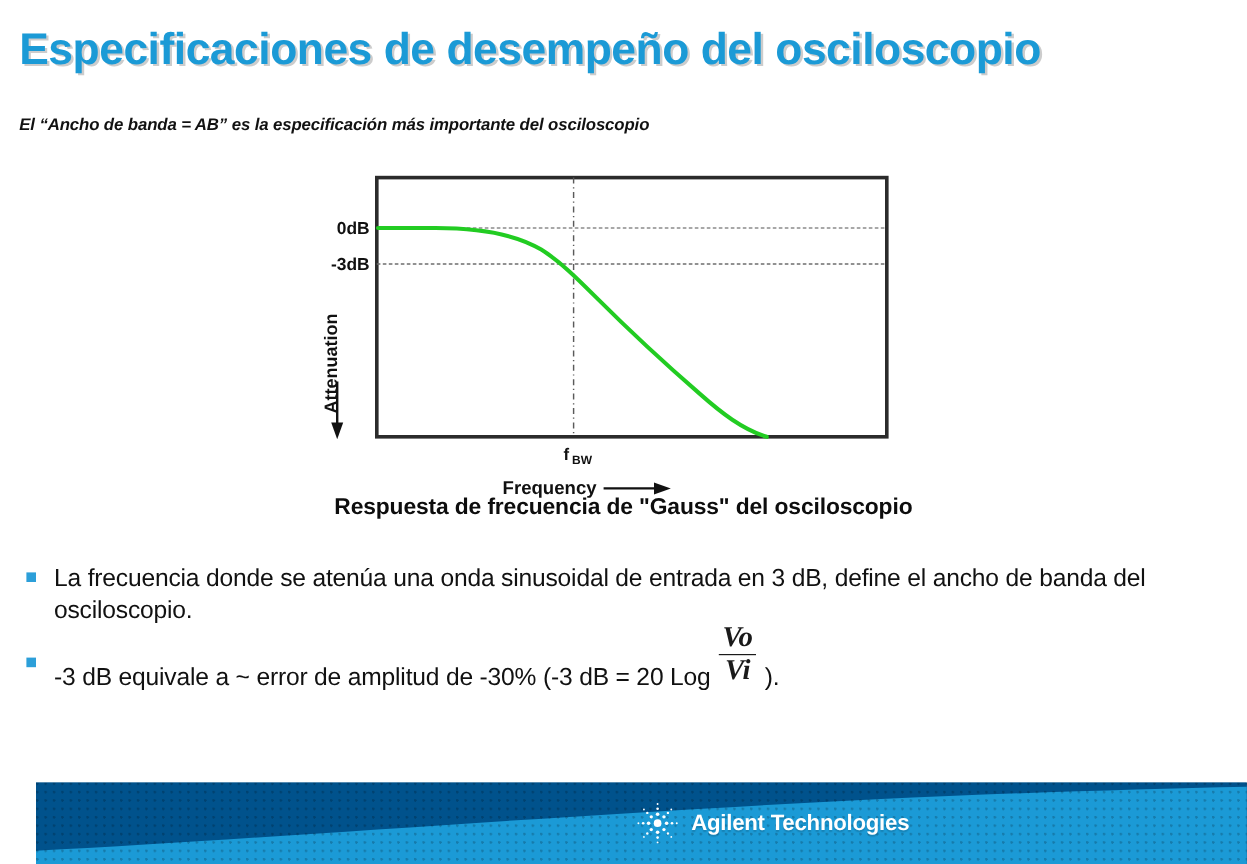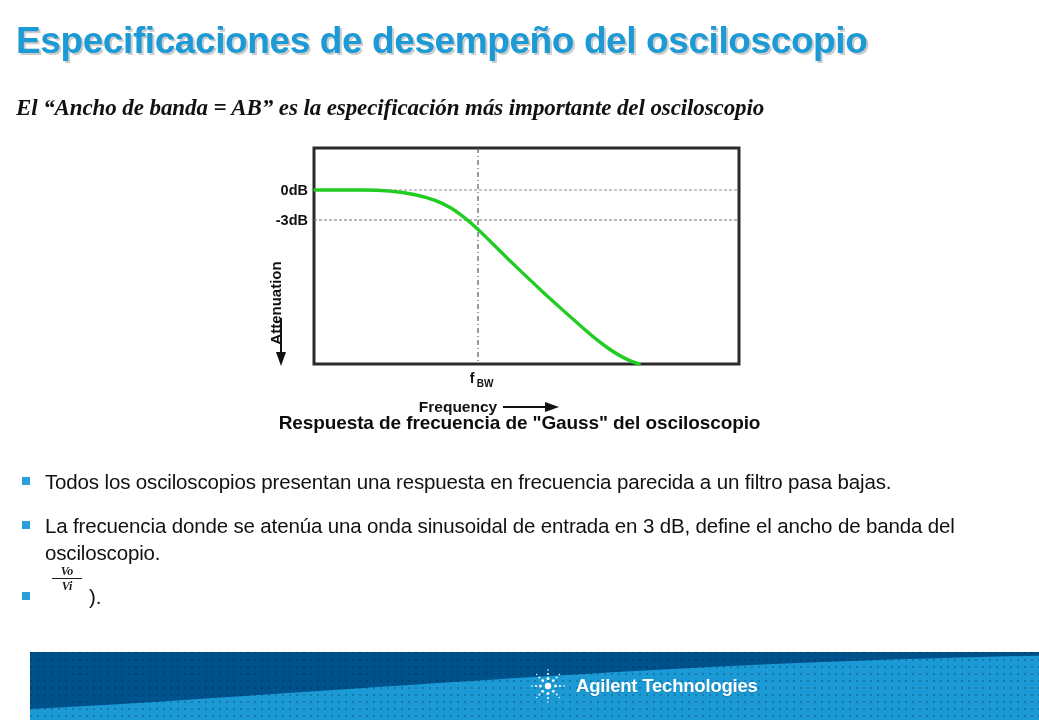--- a/index.html
+++ b/index.html
@@ -29,27 +29,26 @@
     text-shadow: 2px 2px 0 rgba(120,120,120,0.38);
     white-space: nowrap;
     line-height: 1.05;
   }
 
   #slide-subtitle {
     position: absolute;
     left: 16px;
     top: 95px;
     width: 1015px;
-    font-size: 23px;
+    font-size: 14px;
     font-weight: bold;
     font-style: italic;
     color: #111111;
     white-space: nowrap;
     letter-spacing: -0.1px;
-    font-family: Liberation Serif, serif;
   }
 
   
   #figure-wrap {
     position: absolute;
     left: 253px;
     top: 140px;
     width: 510px;
     height: 290px;
   }
@@ -98,21 +97,21 @@
 
   
   .frac {
     display: inline-flex;
     flex-direction: column;
     align-items: center;
     vertical-align: middle;
     font-family: "Liberation Serif", serif;
     font-style: italic;
     font-weight: bold;
-    font-size: 12px;
+    font-size: 24px;
     line-height: 1.02;
     color: #1a1a1a;
     margin: 0 7px;
     position: relative;
     top: -20px;
   }
   .frac .num { padding: 0 3px; }
   .frac .den { padding: 0 3px; }
   .frac .bar {
     width: 100%;
@@ -208,34 +207,30 @@
       <line x1="250" y1="267" x2="298" y2="267" stroke="#111111" stroke-width="2"></line>
       <polygon points="306,267 292,262 292,272" fill="#111111"></polygon>
     </g>
   </svg>
 </div>
 
 <div id="figure-caption">Respuesta de frecuencia de "Gauss" del osciloscopio</div>
 
 <div id="bullet-list">
 
-  <div class="bullet-row">
-    <span class="bullet-marker"></span>
-    <span class="bullet-text">Todos los osciloscopios presentan una respuesta en frecuencia parecida a un filtro pasa bajas.</span>
-  </div>
 
   <div class="bullet-row">
     <span class="bullet-marker"></span>
     <span class="bullet-text">La frecuencia donde se atenúa una onda sinusoidal de entrada en 3 dB, define el ancho de banda del osciloscopio.</span>
   </div>
 
   <div class="bullet-row">
     <span class="bullet-marker"></span>
     <span class="bullet-text">
-      <span class="frac">
+      <span>-3 dB equivale a ~ error de amplitud de -30% (-3 dB = 20 Log</span><span class="frac">
           <span class="num">Vo</span>
           <span class="bar"></span>
           <span class="den">Vi</span>
         </span><span>).</span>
     </span>
   </div>
 
 </div>
 
 <div id="footer">

